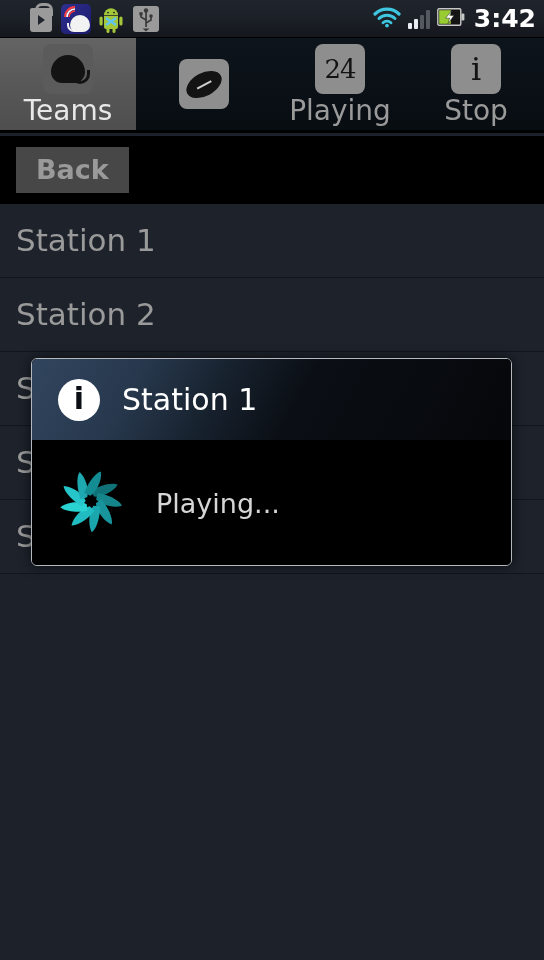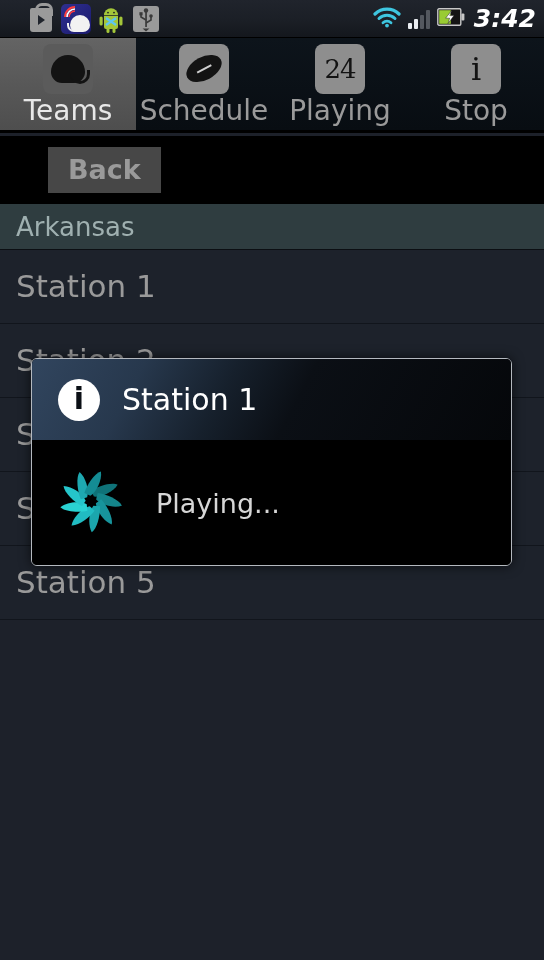--- a/index.html
+++ b/index.html
@@ -24,21 +24,20 @@
   #statusbar {
     position: absolute;
     top: 0; left: 0;
     width: 544px;
     height: 38px;
     background: linear-gradient(to bottom, #20242c 0%, #1b1f26 55%, #14171d 100%);
     border-bottom: 1px solid #000;
     display: flex;
     align-items: center;
     padding: 0 8px 0 4px;
-    font-style: italic;
   }
   .sb-left { display: flex; align-items: center; gap: 5px; flex: 1; padding-left: 22px; }
   .sb-right { display: flex; align-items: center; gap: 7px; }
 
   .sb-icon { width: 30px; height: 30px; position: relative; display: block; }
 
   
   .ic-playstore {
     width: 22px; height: 24px;
     background: #9a9a9a;
@@ -211,21 +210,20 @@
   }
   .navbtn {
     background: #474747;
     border: none;
     color: #9a9a9a;
     font-size: 27px;
     font-weight: bold;
     padding: 9px 20px;
     line-height: 1.05;
     font-family: "DejaVu Sans", "Liberation Sans", sans-serif;
-    margin-left: 32px;
   }
 
   
   #list {
     position: absolute;
     top: 204px; left: 0;
     width: 544px;
     bottom: 0;
     background: #1d212a;
   }
@@ -432,21 +430,20 @@
       <span class="tab-icon">
         <span class="g-helmet"></span>
       </span>
       <span class="tab-label">Teams</span>
     </div>
 
     <div class="tab">
       <span class="tab-icon">
         <span class="g-football"></span>
       </span>
-      <span class="tab-label">Schedule</span>
     </div>
 
     <div class="tab">
       <span class="tab-icon">
         <span class="g-24">24</span>
       </span>
       <span class="tab-label">Playing</span>
     </div>
 
     <div class="tab">
@@ -456,23 +453,20 @@
       <span class="tab-label">Stop</span>
     </div>
 
   </div>
 
   <div id="buttonbar">
     <button class="navbtn">Back</button>
   </div>
 
   <div id="list">
-    <div class="group-header">
-      <span>Arkansas</span>
-    </div>
 
     <div class="list-row">
       <span>Station 1</span>
     </div>
     <div class="list-row">
       <span>Station 2</span>
     </div>
     <div class="list-row">
       <span>Station 3</span>
     </div>

